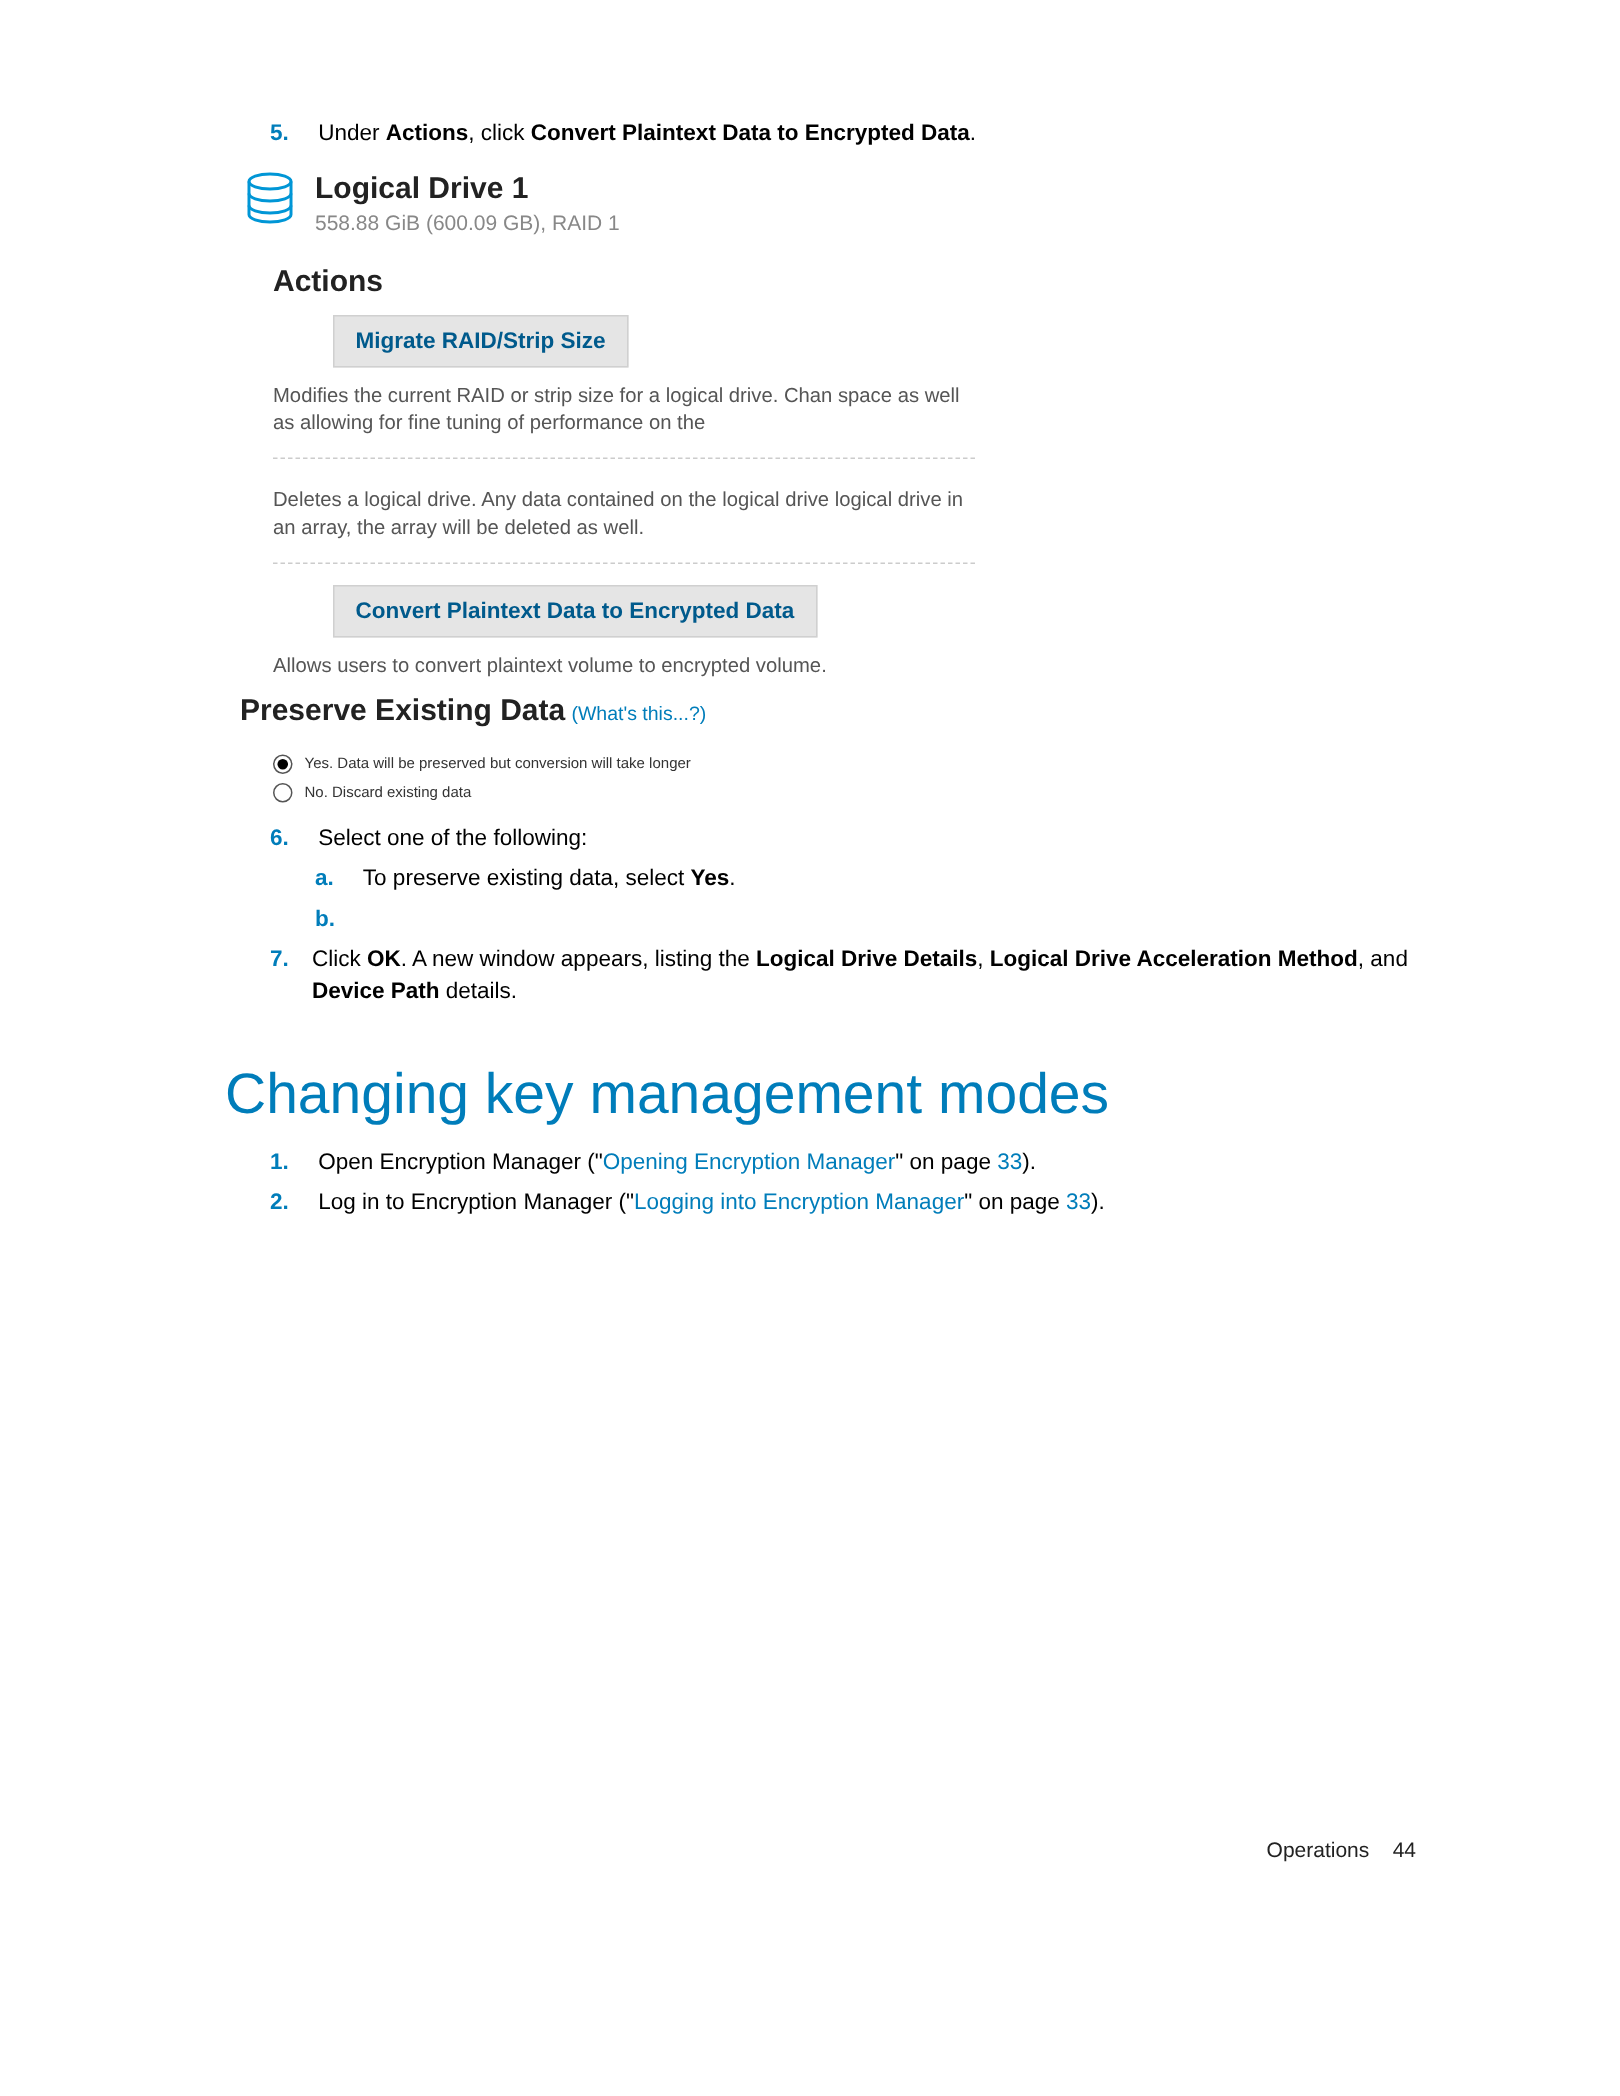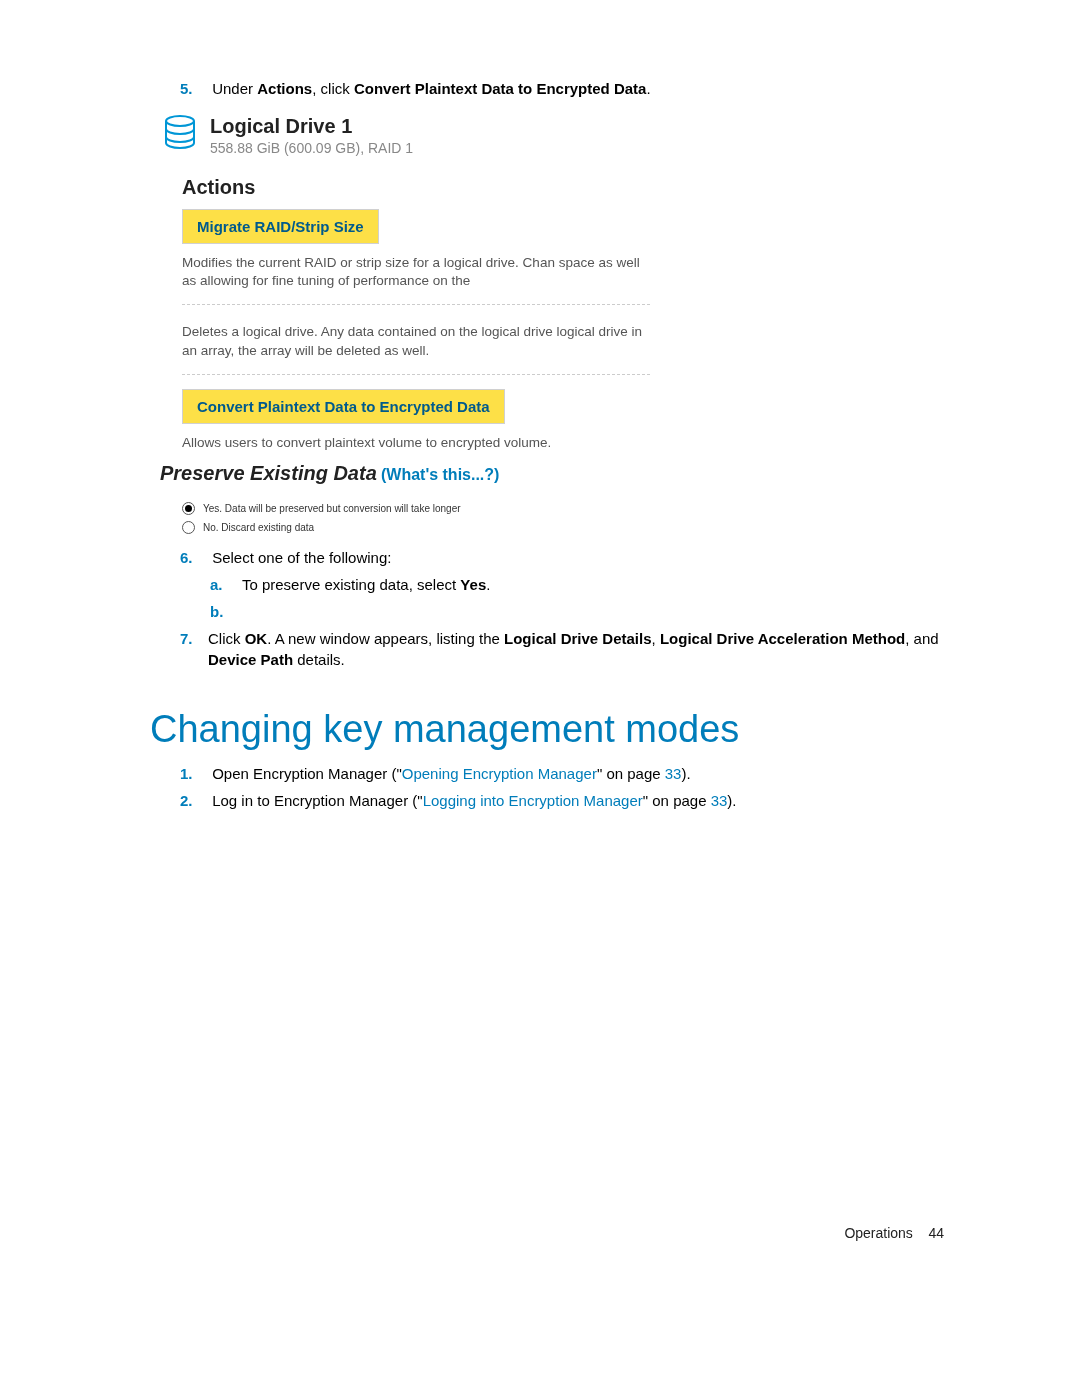--- a/index.html
+++ b/index.html
@@ -18,43 +18,44 @@
     padding: 78px 120px 0 150px;
   }
   .ol-num { color:#007dba; font-weight:bold; display:inline-block; width:28px; }
   .ol-row { margin-bottom:6px; line-height:1.4; }
   .indent1 { padding-left:30px; }
   .indent2 { padding-left:60px; }
   b { font-weight:bold; }
 
   
   .shot1 { background:#fff; margin:10px 0 8px 10px; width:490px; }
-  .drive-row { display:flex; align-items:flex-end; gap:10px; padding:4px 0 6px 0;}
+  .drive-row { display:flex; align-items:center; gap:10px; padding:4px 0 6px 0;}
   .drive-icon svg { width:40px; height:40px; }
   .drive-title { font-family: Arial; font-weight:bold; font-size:20px; color:#222;}
   .drive-sub { color:#888; font-size:14px; margin-top:2px;}
   .actions-heading { font-weight:bold; font-size:20px; color:#222; padding:14px 0 10px 22px;}
   .action-block { padding:0 0 0 22px; }
   .action-btn {
     display:inline-block;
-    background:#fde047;
+    background:#e5e5e5;
     color:#005a8c;
     font-weight:bold;
     font-size:15px;
     padding:8px 14px;
     border:1px solid #d0d0d0;
     margin-bottom:6px;
+    margin-left:40px;
   }
   .action-desc { color:#555; font-size:13.5px; line-height:1.35; padding:4px 0 2px 0;}
   .action-sep { border-top:1px dashed #ccc; margin:12px 0 14px 0; }
 
   
   .shot2 { margin:8px 0 10px 10px; width:490px; }
-  .preserve-heading { font-weight:bold; font-size:20px; color:#222;font-style:italic; }
-  .whats-this { color:#007dba; font-size:16px; font-weight:bold;}
+  .preserve-heading { font-weight:bold; font-size:20px; color:#222; }
+  .whats-this { color:#007dba; font-size:13px; font-weight:normal;}
   .radio-row { display:flex; align-items:center; gap:8px; padding:3px 0 3px 22px; color:#333; font-size:10px;}
   .radio { width:13px; height:13px; border:1px solid #555; border-radius:50%; display:inline-flex; align-items:center; justify-content:center; box-sizing:border-box;}
   .radio .dot { width:7px; height:7px; background:#000; border-radius:50%; }
 
   .h2 {
     color:#007dba;
     font-size:38px;
     font-weight:300;
     font-family: Arial, sans-serif;
     margin:38px 0 12px 0;

